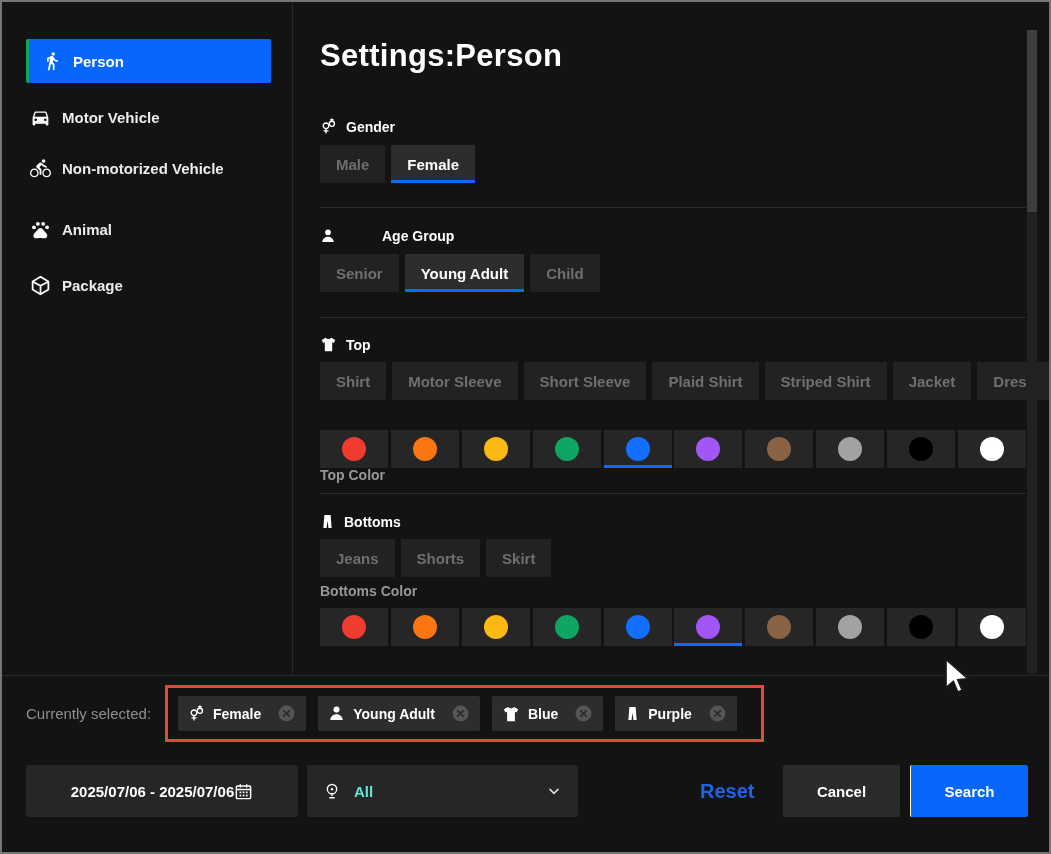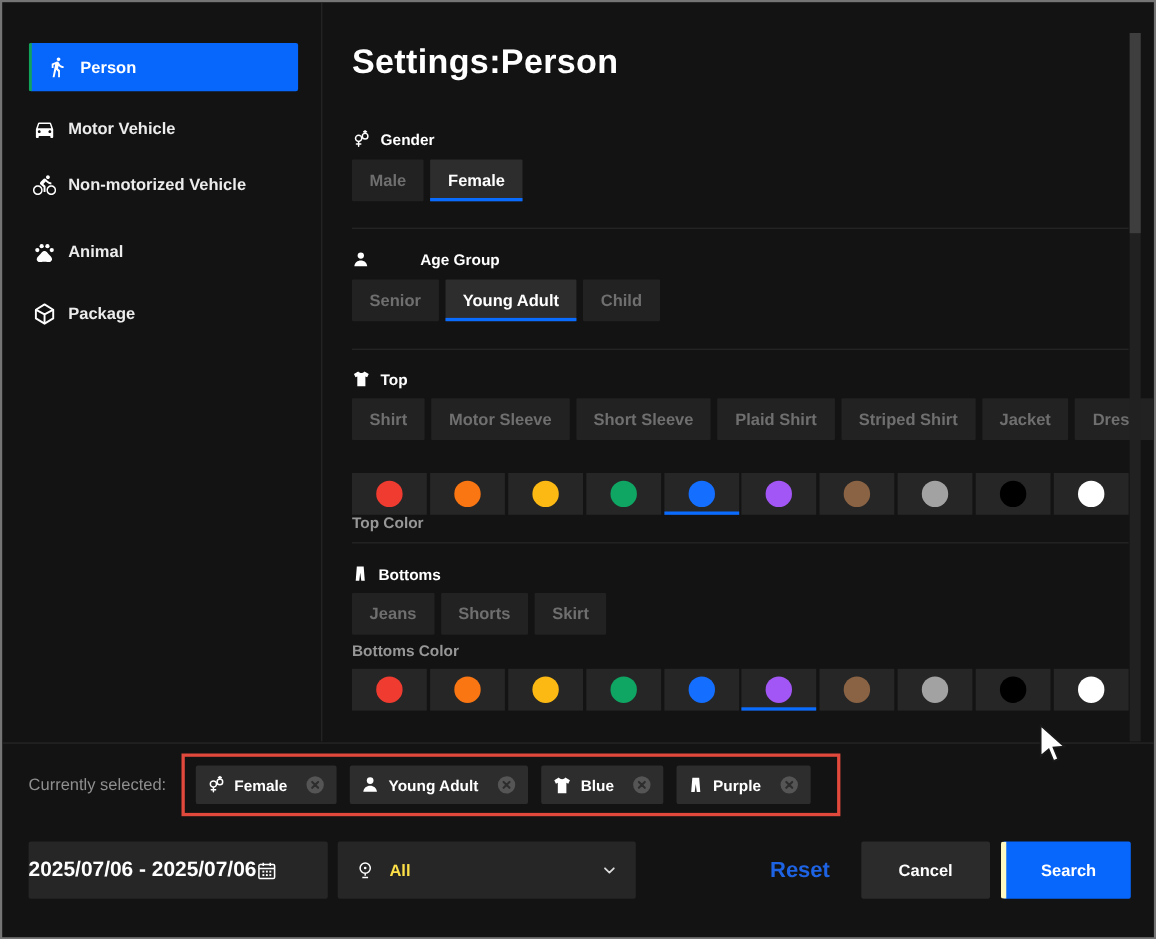--- a/index.html
+++ b/index.html
@@ -53,39 +53,39 @@
   .red-annotation{position:absolute;left:163px;top:683px;width:599px;height:57px;border:3px solid #e0493b;box-sizing:border-box;pointer-events:none;}
   .chips{position:absolute;left:176px;top:694px;display:flex;gap:12px;}
   .chip{
     height:35px;background:#2d2d2d;border-radius:2px;display:flex;align-items:center;
     padding:0 10px;gap:8px;color:#fff;font-weight:700;font-size:14px;cursor:pointer;white-space:nowrap;
   }
   .chip .x{margin-left:8px;cursor:pointer;}
   
   .date-btn{
     position:absolute;left:24px;top:763px;width:272px;height:52px;background:#262626;border-radius:2px;
-    display:flex;align-items:center;justify-content:flex-start;padding:0 0;box-sizing:border-box;
-    color:#fff;font-weight:700;font-size:19px;cursor:pointer;
+    display:flex;align-items:center;justify-content:center;padding:0 28px;box-sizing:border-box;
+    color:#fff;font-weight:700;font-size:15px;cursor:pointer;
   }
   .loc-select{
     position:absolute;left:305px;top:763px;width:271px;height:52px;background:#262626;border-radius:2px;
     display:flex;align-items:center;gap:13px;padding:0 16px;box-sizing:border-box;
-    color:#fde047;font-weight:700;font-size:15px;cursor:pointer;
+    color:#5eead4;font-weight:700;font-size:15px;cursor:pointer;
   }
   .loc-select .chev{margin-left:auto;}
   .reset{
     position:absolute;left:698px;top:763px;width:84px;height:52px;display:flex;align-items:center;justify-content:flex-start;
     color:#1e63e4;font-weight:700;font-size:20px;cursor:pointer;
   }
   .cancel{
     position:absolute;left:781px;top:763px;width:117px;height:52px;background:#2b2b2b;border-radius:2px;
     display:flex;align-items:center;justify-content:center;color:#fff;font-weight:700;font-size:15px;cursor:pointer;
   }
   .search{
-    position:absolute;left:908px;top:763px;width:118px;height:52px;background:#0767fd;border-left:5px solid #fef9c3;
+    position:absolute;left:908px;top:763px;width:118px;height:52px;background:#0767fd;border-left:1px solid #fef9c3;
     border-radius:2px;box-sizing:border-box;display:flex;align-items:center;justify-content:center;
     color:#fff;font-weight:700;font-size:15px;cursor:pointer;
   }
   
   .cursor{position:absolute;left:941px;top:656px;pointer-events:none;}
 </style>
 </head>
 <body>
 
 <div class="screen">

